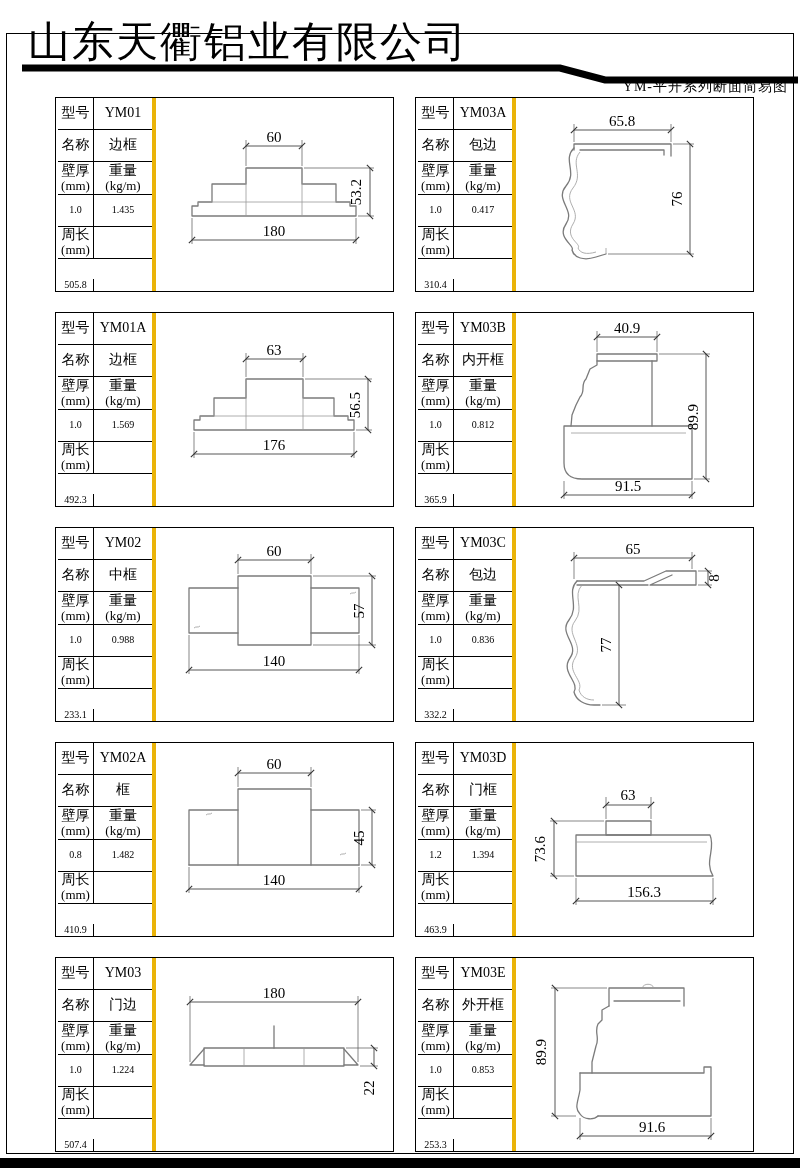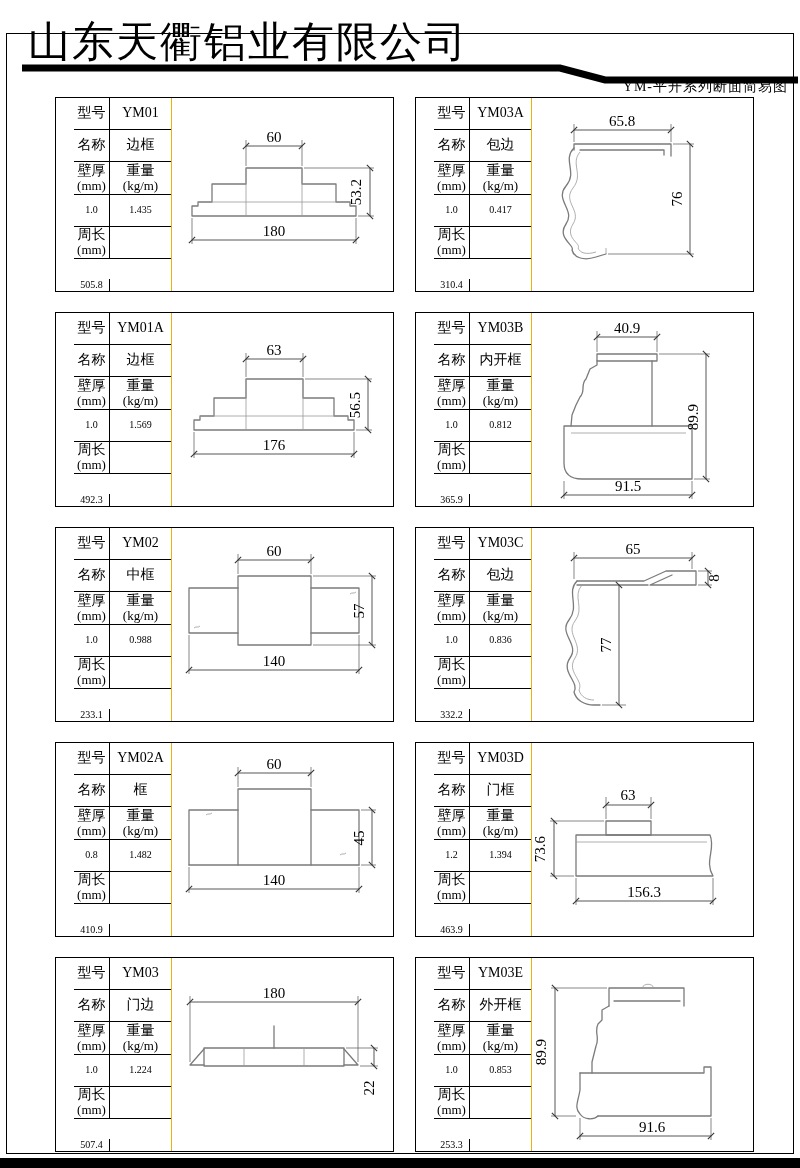--- a/index.html
+++ b/index.html
@@ -3,23 +3,23 @@
 <meta charset="utf-8">
 <style>
   html,body{margin:0;padding:0;background:#fff;}
   body{width:800px;height:1168px;position:relative;font-family:"Liberation Serif",serif;color:#000;overflow:hidden;}
   .page-border{position:absolute;left:6px;right:6px;top:33px;bottom:14px;border:1px solid #000;}
   .bottom-bar{position:absolute;left:0;right:0;bottom:0;height:10px;background:#000;}
   .company{position:absolute;left:28px;top:14px;font-size:42px;letter-spacing:2px;white-space:nowrap;background:transparent;}
   .series{position:absolute;right:12px;top:46px;font-size:14px;letter-spacing:1px;white-space:nowrap;margin-top:32px;}
   .hdr-line{position:absolute;left:0;top:0;width:800px;height:92px;pointer-events:none;}
   .panel{position:absolute;width:337px;height:193px;border:1px solid #000;background:#fff;}
-  .ptable{position:absolute;left:18px;top:0;width:98px;height:193px;display:grid;
+  .ptable{position:absolute;left:2px;top:0;width:98px;height:193px;display:grid;
           grid-template-columns:36px 1fr;grid-template-rows:repeat(6,1fr);
-          border-right:1px solid #eab308;box-sizing:border-box;text-align:center;}
+          border-right:4px solid #eab308;box-sizing:border-box;text-align:center;}
   .cell{display:flex;flex-direction:column;align-items:center;justify-content:center;
         border-bottom:1px solid #000;font-size:14px;line-height:1.05;overflow:hidden;}
   .cell.c1{border-right:1px solid #000;}
   .ptable .cell:nth-last-child(-n+2){border-bottom:none;margin-top:20px;}
   .unit{font-size:13px;line-height:1;}
   .val{font-size:10px;}
   .pd{position:absolute;left:98px;top:0;}
   .prof{fill:none;stroke:#7b7b7b;stroke-width:1.3;stroke-linejoin:round;stroke-linecap:round;}
   .prof2{fill:none;stroke:#999;stroke-width:0.8;}
   .ext{stroke:#555;stroke-width:0.7;}

